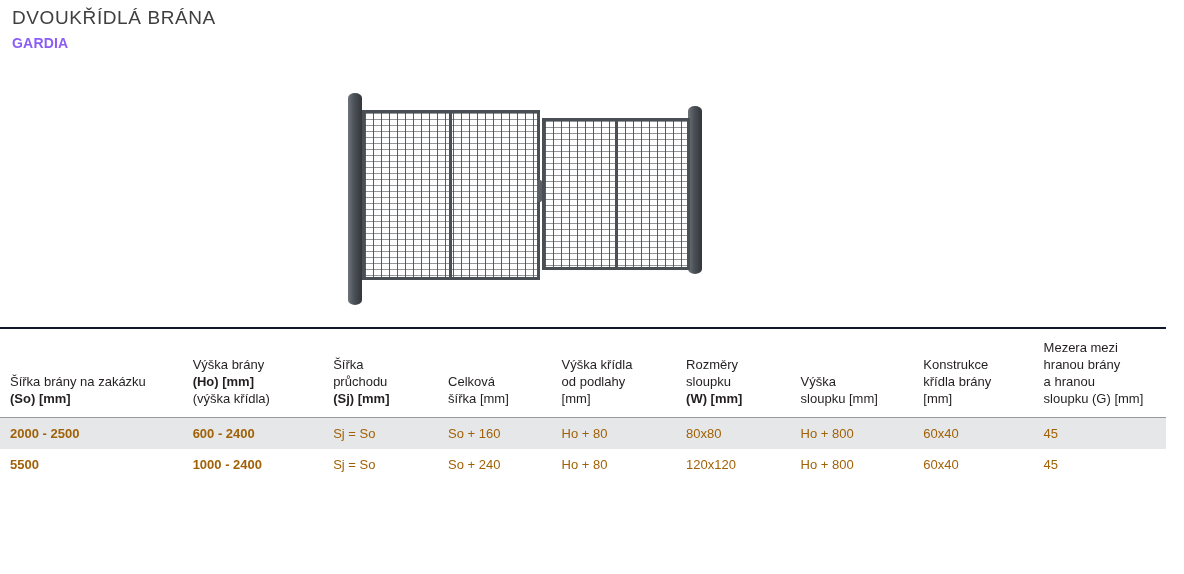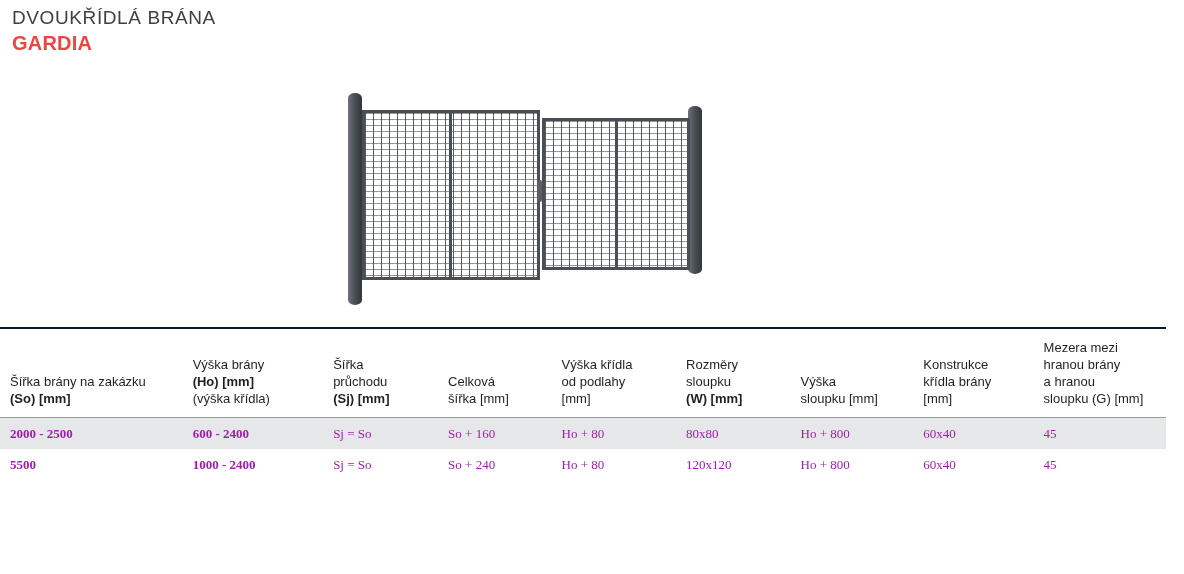--- a/index.html
+++ b/index.html
@@ -27,23 +27,23 @@
     top: 6px;
   }
   .title-main {
     font-size: 19px;
     letter-spacing: 0.6px;
     color: #3f3f3f;
     font-weight: 400;
     line-height: 24px;
   }
   .title-sub {
-    font-size: 20px;
+    font-size: 14px;
     font-weight: bold;
-    color: #ef4444;
+    color: #8b5cf6;
     line-height: 22px;
     letter-spacing: 0.2px;
     margin-top: 2px;
   }
   
   .illustration {
     position: absolute;
     left: 340px;
     top: 88px;
     width: 370px;
@@ -121,22 +121,21 @@
     border-top: 2px solid #0f172a;
     border-bottom: 1px solid #9a9a9a;
     height: 78px;
     color: #231f20;
   }
   table.spec tbody td {
     padding: 7px 6px 7px 10px;
     line-height: 17px;
     height: 17px;
     vertical-align: middle;
-    color: #a21caf;
-    font-family: Liberation Serif, serif;
+    color: #a16207;
   }
   table.spec tbody tr.shaded td {
     background: #e6e7e8;
   }
   table.spec tbody td.b {
     font-weight: bold;
   }
 </style>
 </head>
 <body>

